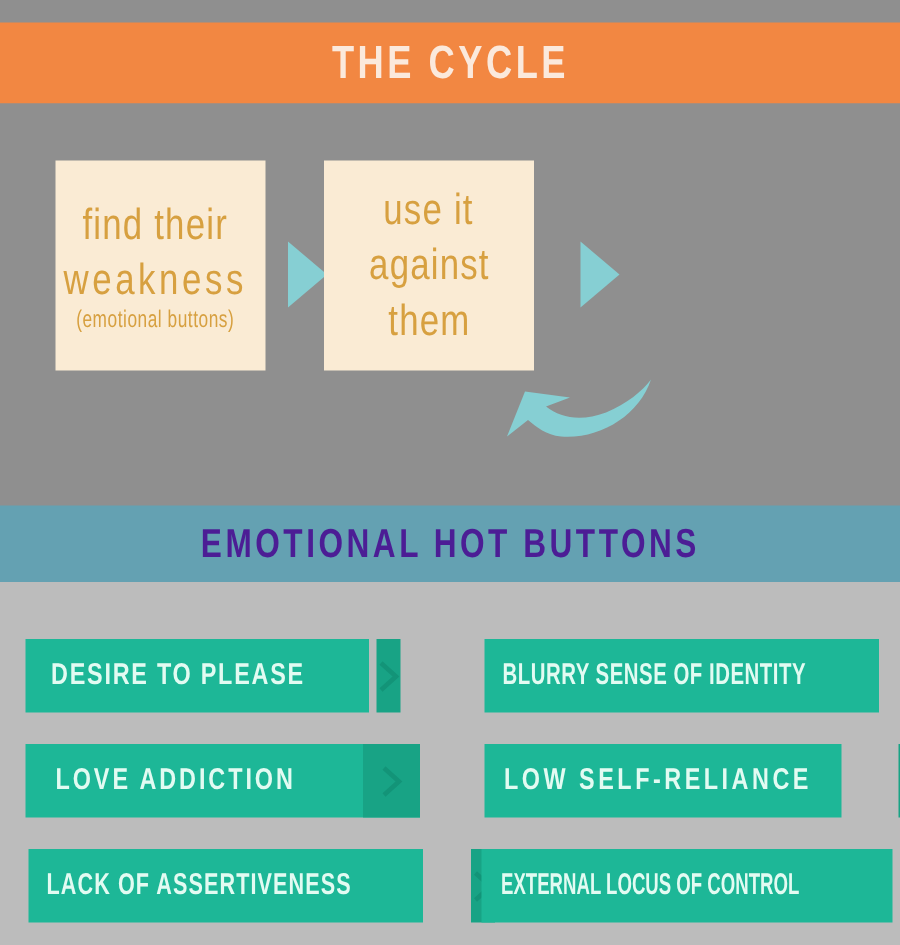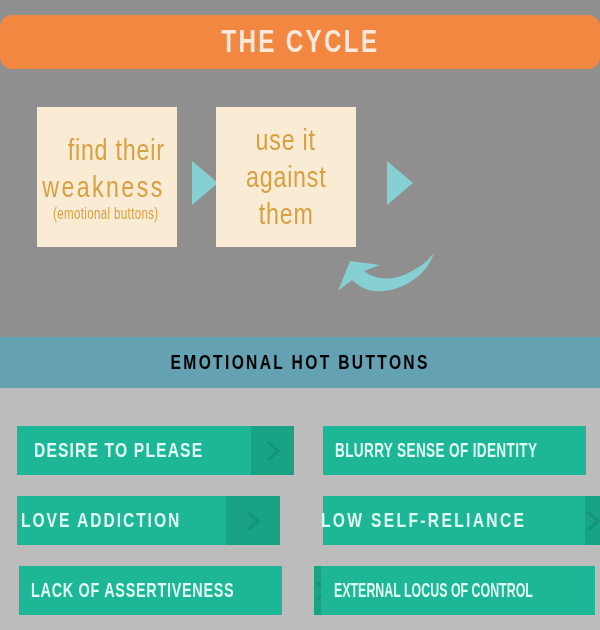--- a/index.html
+++ b/index.html
@@ -9,34 +9,34 @@
     font-family: "DejaVu Sans", sans-serif;
     position: relative;
   }
   .band {
     position: absolute; left: 0; width: 600px;
     display: flex; align-items: center; justify-content: center;
     font-family: "Liberation Sans", sans-serif;
     font-weight: bold; letter-spacing: 3px;
   }
   .band span { display: inline-block; transform: scaleX(0.78); white-space: nowrap; }
-  .band-cycle { top: 15px; height: 54px; background: #f28742; color: #fbe9dc; font-size: 31px; border-radius: 12px; }
-  .band-hot { top: 337px; height: 51px; background: #64a1b2; color: #000000; font-size: 20px; }
+  .band-cycle { top: 15px; height: 54px; background: #f28742; color: #fbe9dc; font-size: 31px; }
+  .band-hot { top: 337px; height: 51px; background: #64a1b2; color: #4c1d95; font-size: 27px; }
 
   .cycle-area { position: absolute; top: 69px; left: 0; width: 600px; height: 268px; background: #8f8f8f; }
   .box {
     position: absolute; top: 38px; width: 140px; height: 140px;
     background: #faebd4;
     display: flex; flex-direction: column; align-items: center; justify-content: center;
     color: #d7a040; font-family: "Liberation Sans", sans-serif;
     text-align: center;
   }
   .box .line { display: block; transform: scaleX(0.8); white-space: nowrap; font-size: 29px; line-height: 37px; letter-spacing: 1px; }
   .box .sub { display: block; transform: scaleX(0.72); white-space: nowrap; font-size: 16px; line-height: 16px; letter-spacing: 0.5px; }
-  .box1 { left: 37px; text-align: right; }
+  .box1 { left: 37px; }
   .box1 .inner { margin-left: -8px; }
   .box2 { left: 216px; }
   .box3 { left: 424px; }
 
   .tri {
     position: absolute; width: 0; height: 0;
     border-top: 22px solid transparent; border-bottom: 22px solid transparent;
     border-left: 26px solid #86cfd3;
   }
   .tri1 { left: 192px; top: 92px; }
@@ -90,44 +90,44 @@
   <svg class="curve" width="110" height="50" viewBox="0 0 110 50">
     <path d="M104 6 C 96 30, 70 46, 44 44 C 34 43, 28 38, 22 33 L 8 44 L 20 14 L 50 18 L 34 24 C 44 32, 58 34, 74 28 C 88 22, 98 14, 104 6 Z" fill="#86cfd3"></path>
   </svg>
 </div>
 
 <div class="band band-hot">
   <span>EMOTIONAL HOT BUTTONS</span>
 </div>
 
 <div class="hot-area">
-  <div class="pill" style="left:17px; top:38px; width:277px;">
+  <div class="pill" style="left:17px; top:38px; width:229px;">
     <div class="label"><span>DESIRE TO PLEASE</span></div>
     <div class="chev">
       <svg width="16" height="22" viewBox="0 0 16 22">
           <path d="M3 2 L13 11 L3 20" fill="none" stroke="#139478" stroke-width="3"></path>
         </svg>
     </div>
   </div>
 
   <div class="pill" style="left:323px; top:38px; width:263px;">
     <div class="label" style="padding-left:12px;"><span style="transform:scaleX(0.68); letter-spacing:0.5px;">BLURRY SENSE OF IDENTITY</span></div>
 
   </div>
 
   <div class="pill" style="left:17px; top:108px; width:263px;">
-    <div class="label" style="padding-left:4px;"><span style="letter-spacing:2.5px;">LOVE ADDICTION</span></div>
+    <div class="label" style="padding-left:20px;"><span style="letter-spacing:2.5px;">LOVE ADDICTION</span></div>
     <div class="chev">
       <svg width="16" height="22" viewBox="0 0 16 22">
           <path d="M3 2 L13 11 L3 20" fill="none" stroke="#139478" stroke-width="3"></path>
         </svg>
     </div>
   </div>
 
-  <div class="pill" style="left:323px; top:108px; width:263px;justify-content:center;">
+  <div class="pill" style="left:323px; top:108px; width:238px;">
     <div class="label" style="padding-left:13px;"><span style="letter-spacing:3px;">LOW SELF-RELIANCE</span></div>
     <div class="chev">
       <svg width="16" height="22" viewBox="0 0 16 22">
           <path d="M3 2 L13 11 L3 20" fill="none" stroke="#139478" stroke-width="3"></path>
         </svg>
     </div>
   </div>
 
   <div class="pill" style="left:19px; top:178px; width:263px;">
     <div class="label" style="padding-left:12px;"><span style="transform:scaleX(0.72); letter-spacing:1px;">LACK OF ASSERTIVENESS</span></div>

